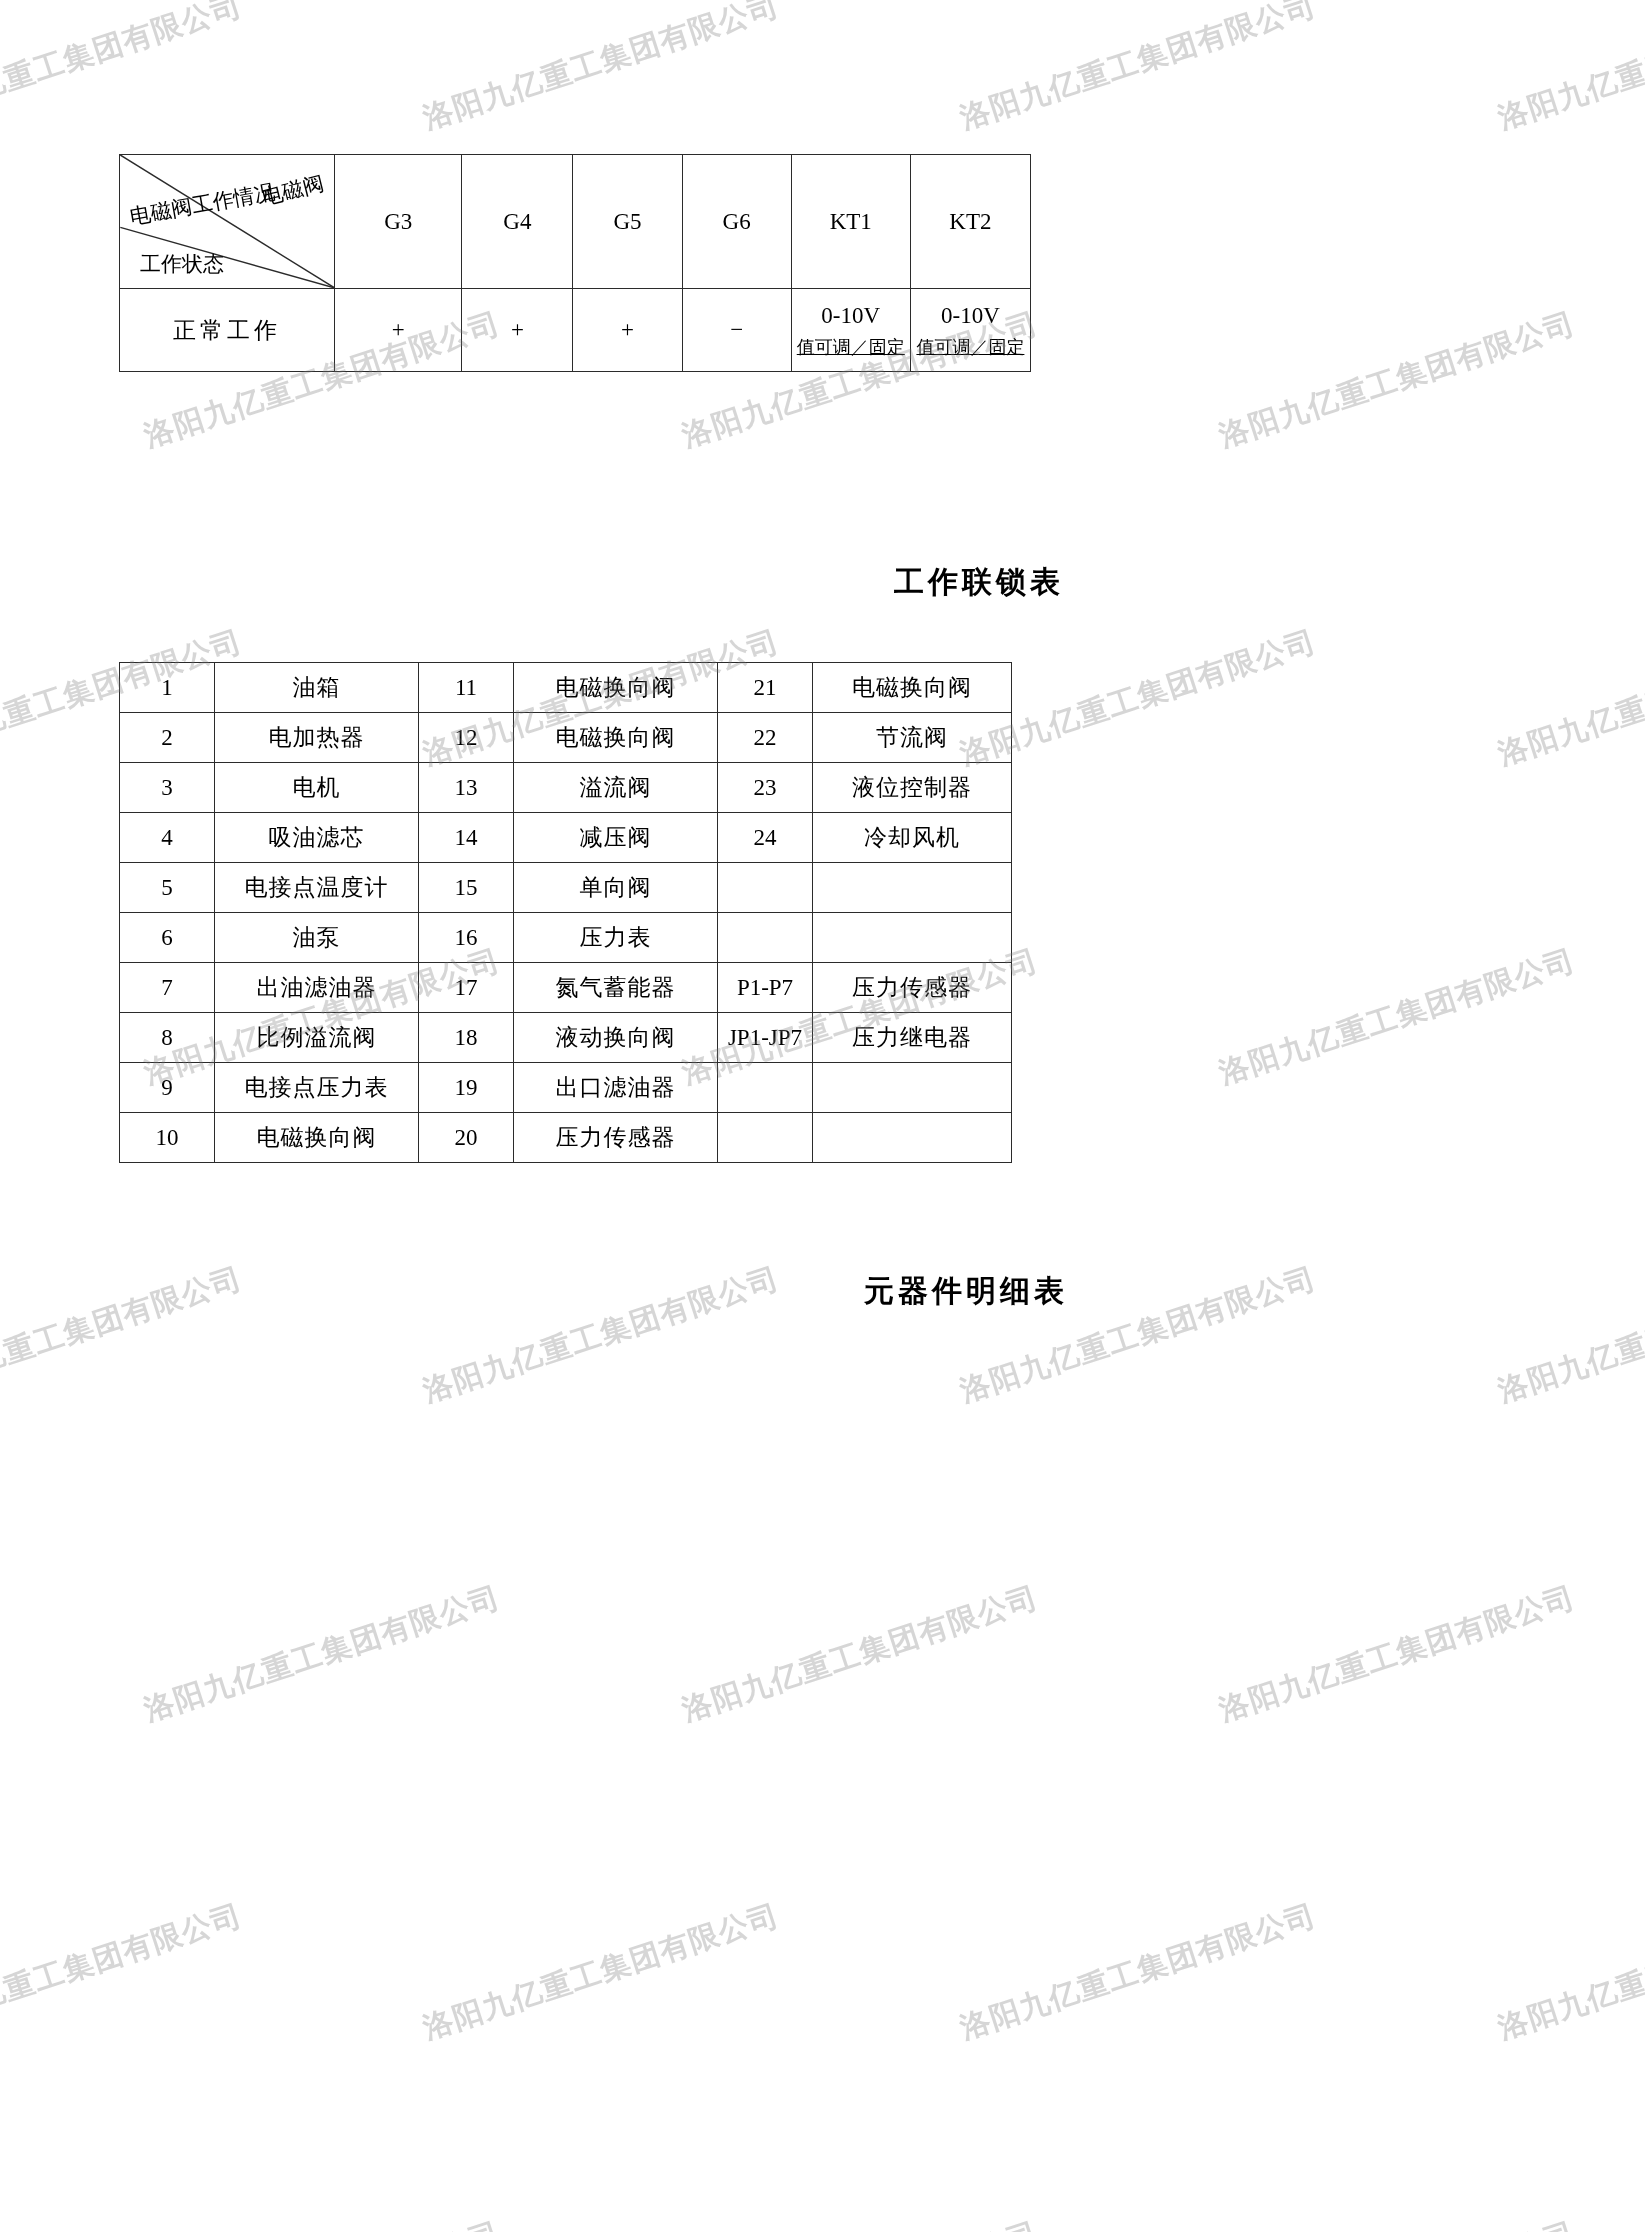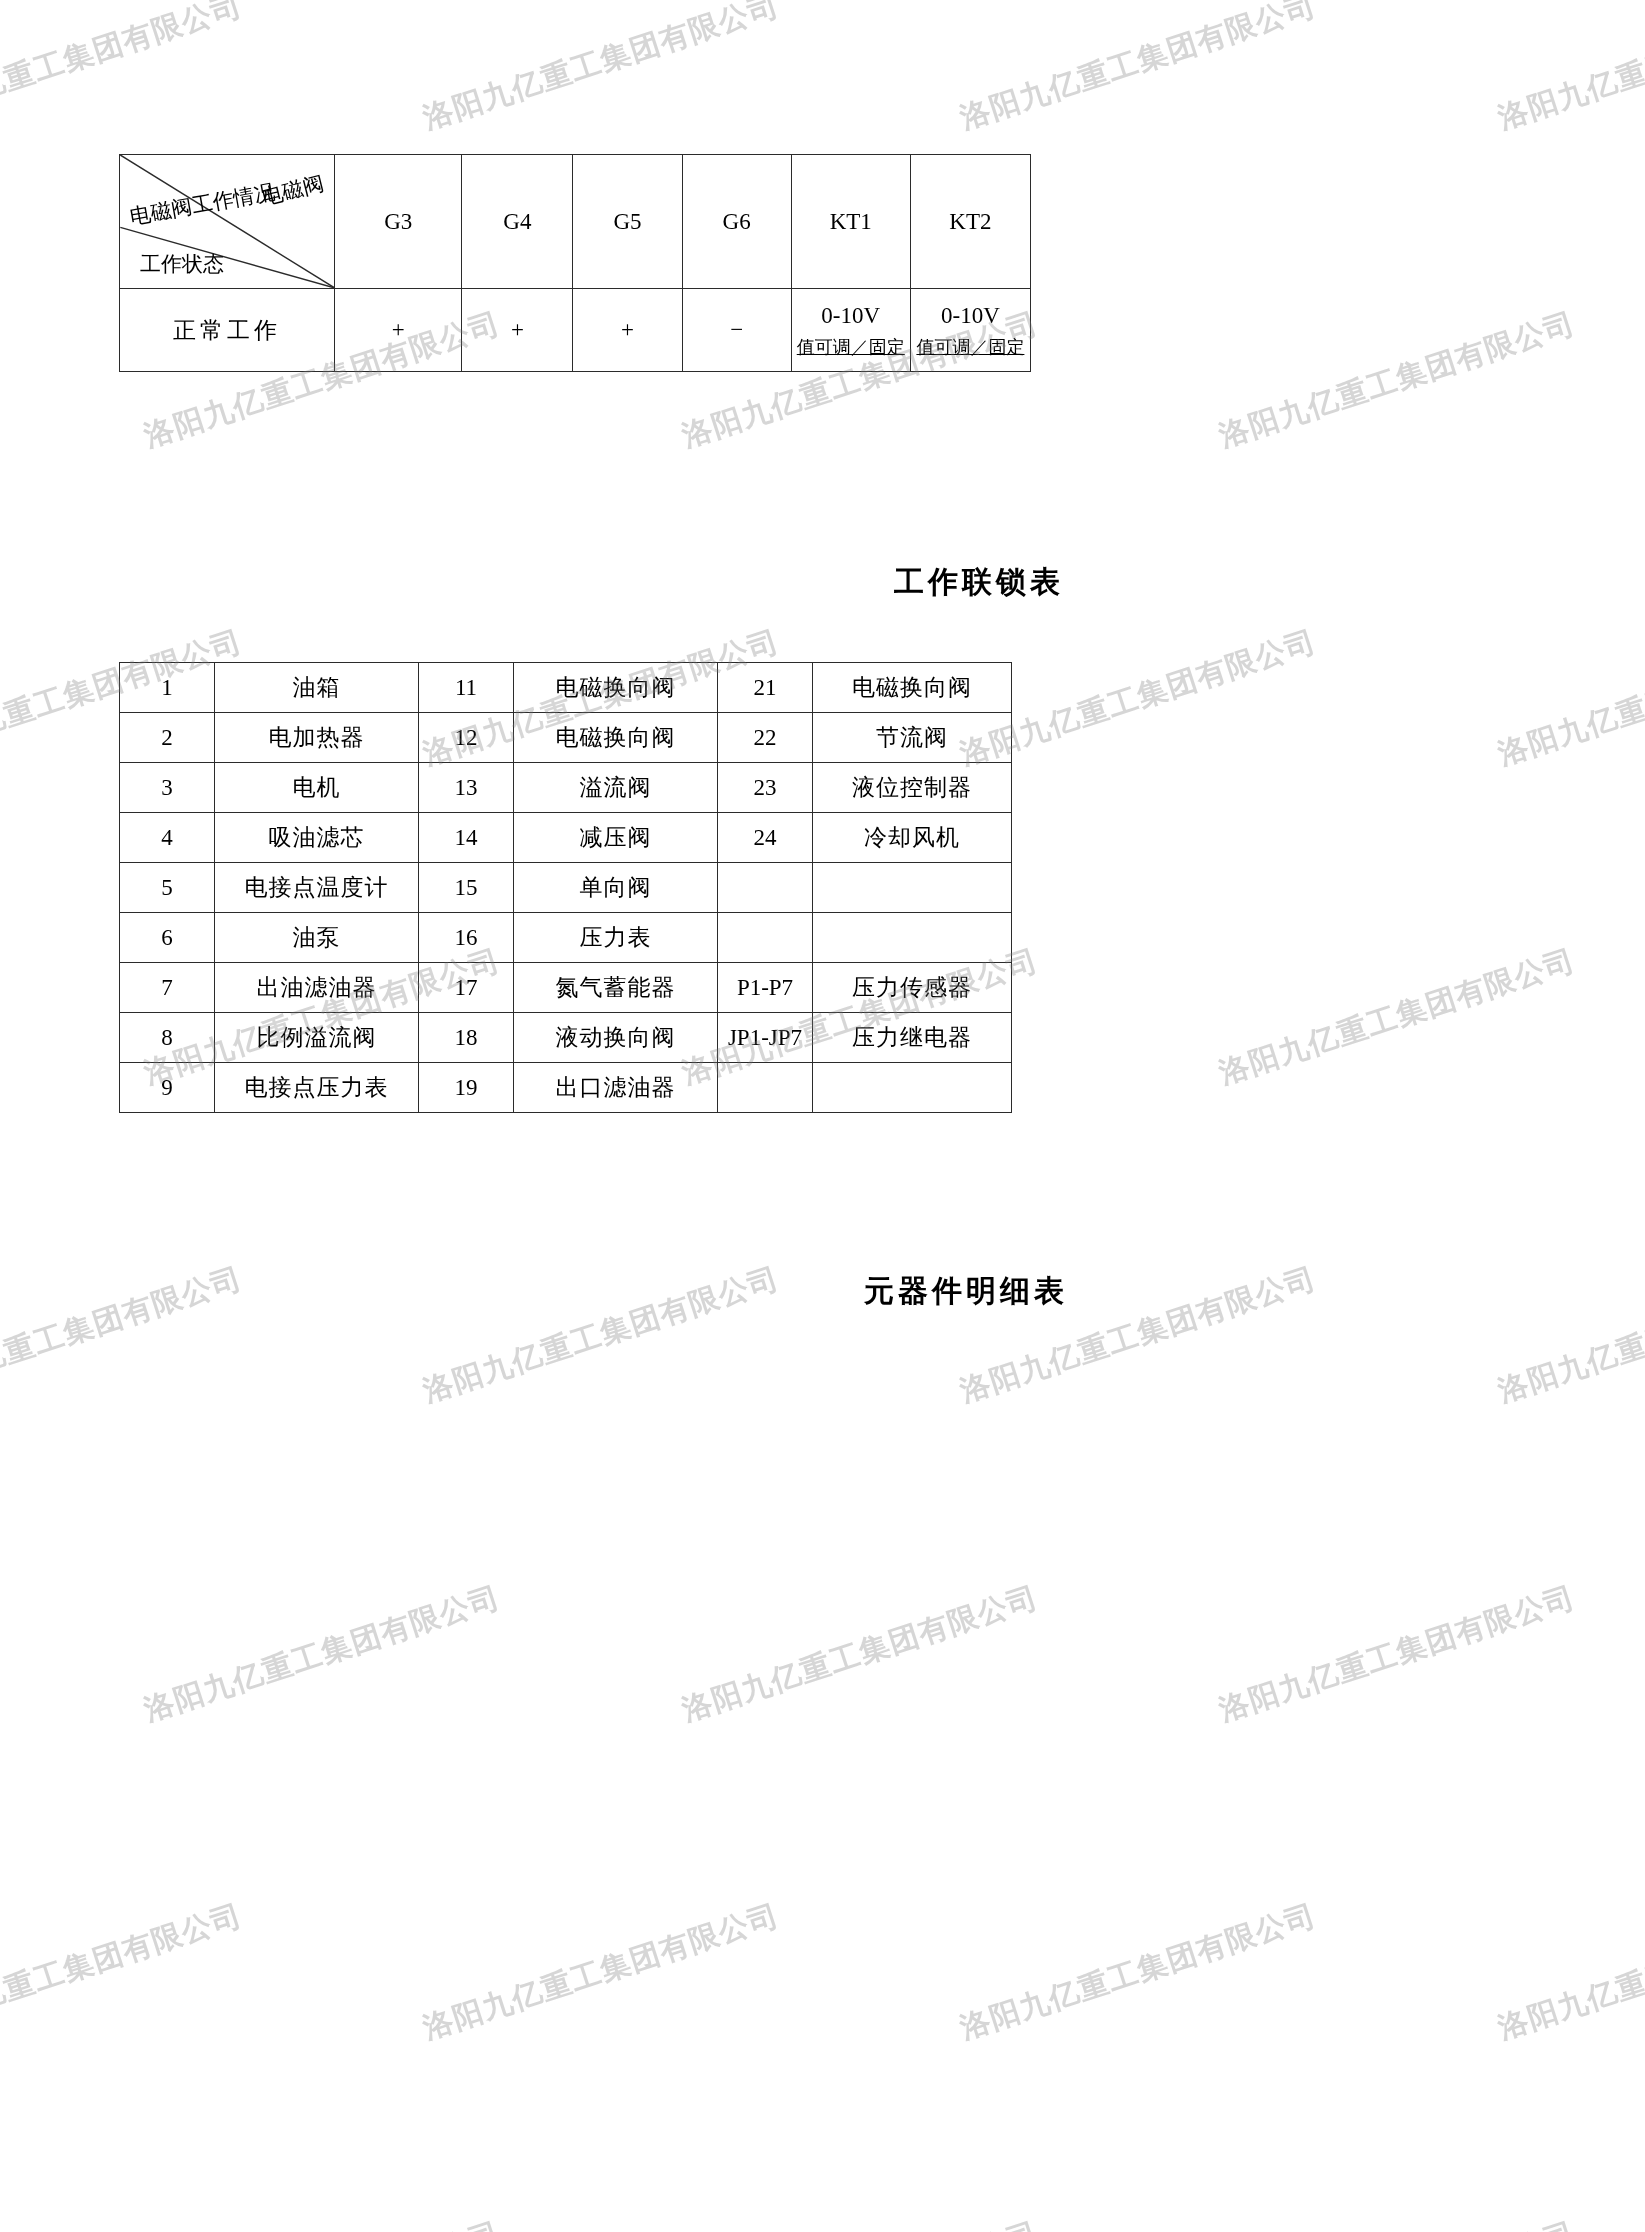--- a/index.html
+++ b/index.html
@@ -326,19 +326,27 @@
           <td class="name">压力继电器</td>
         </tr>
         <tr>
           <td class="num code">9</td>
           <td class="name">电接点压力表</td>
           <td class="num code">19</td>
           <td class="name">出口滤油器</td>
           <td class="num empty"></td>
           <td class="name empty"></td>
         </tr>
+        <tr>
+          <td class="num code">10</td>
+          <td class="name">电磁换向阀</td>
+          <td class="num code">20</td>
+          <td class="name">压力传感器</td>
+          <td class="num empty"></td>
+          <td class="name empty"></td>
+        </tr>
       </tbody>
   </table>
 
   <div id="parts-caption" class="caption">元器件明细表</div>
 
 </div>
 
 
 </body></html>

